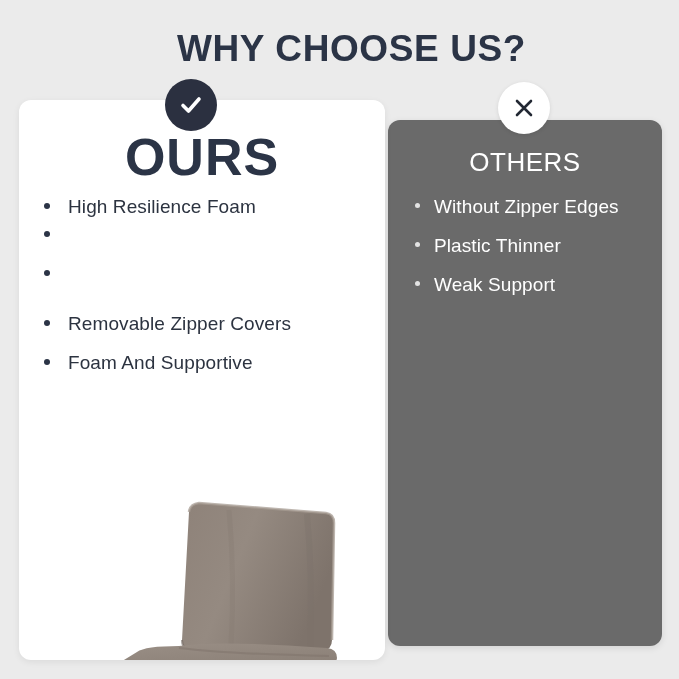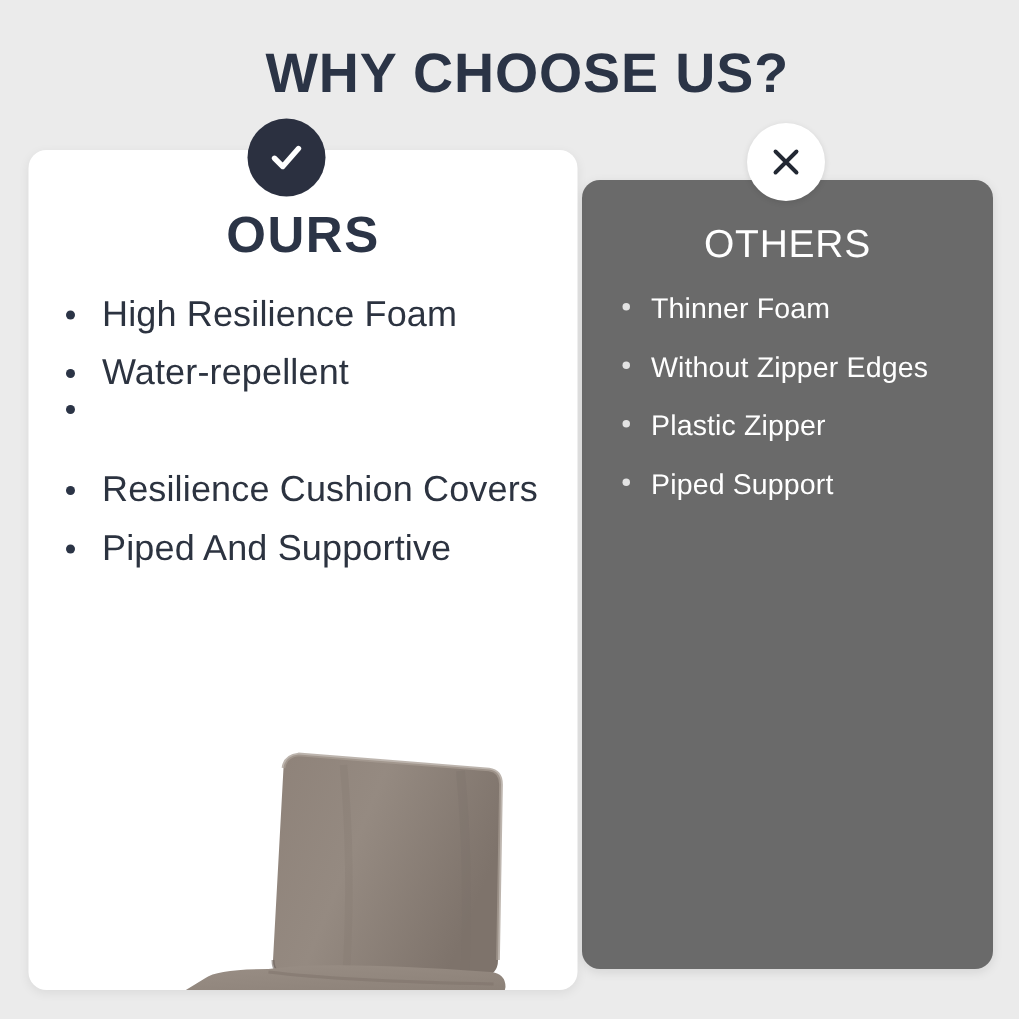--- a/index.html
+++ b/index.html
@@ -93,21 +93,21 @@
   .col-heading {
     position: absolute;
     text-align: center;
     white-space: nowrap;
     z-index: 4;
   }
   .heading-ours {
     left: 19px;
     top: 131px;
     width: 366px;
-    font-size: 34px;
+    font-size: 52px;
     font-weight: 700;
     letter-spacing: 1px;
     color: #2b3446;
     line-height: 52px;
   }
   .heading-others {
     left: 388px;
     top: 142px;
     width: 274px;
     font-size: 26px;
@@ -155,21 +155,21 @@
     top: -4px;
   }
   .list-others .bullet {
     width: 5px;
     height: 5px;
     background: #e3e3e3;
     margin-right: 14px;
     top: -5px;
   }
   .list-ours .feature-text {
-    font-size: 24px;
+    font-size: 19px;
     font-weight: 400;
     color: #2c3340;
     letter-spacing: 0.1px;
   }
   .list-others .feature-text {
     font-size: 19px;
     font-weight: 400;
     color: #ffffff;
     letter-spacing: 0.1px;
   }
@@ -242,51 +242,46 @@
   <div class="col-heading heading-ours">OURS</div>
   <div class="col-heading heading-others">OTHERS</div>
 
   <ul class="feature-list list-ours">
     <li class="feature-item">
       <span class="bullet"></span>
       <span class="feature-text">High Resilience Foam</span>
     </li>
     <li class="feature-item">
       <span class="bullet"></span>
-      <span class="feature-text">Water-repellent</span>
-    </li>
-    <li class="feature-item">
-      <span class="bullet"></span>
-    </li>
-    <li class="feature-item">
-      <span class="bullet"></span>
-      <span class="feature-text">Resilience Cushion Covers</span>
-    </li>
-    <li class="feature-item">
-      <span class="bullet"></span>
-      <span class="feature-text">Piped And Supportive</span>
+    </li>
+    <li class="feature-item">
+      <span class="bullet"></span>
+    </li>
+    <li class="feature-item">
+      <span class="bullet"></span>
+      <span class="feature-text">Removable Zipper Covers</span>
+    </li>
+    <li class="feature-item">
+      <span class="bullet"></span>
+      <span class="feature-text">Foam And Supportive</span>
     </li>
   </ul>
 
   <ul class="feature-list list-others">
     <li class="feature-item">
       <span class="bullet"></span>
-      <span class="feature-text">Thinner Foam</span>
-    </li>
-    <li class="feature-item">
-      <span class="bullet"></span>
       <span class="feature-text">Without Zipper Edges</span>
     </li>
     <li class="feature-item">
       <span class="bullet"></span>
-      <span class="feature-text">Plastic Zipper</span>
-    </li>
-    <li class="feature-item">
-      <span class="bullet"></span>
-      <span class="feature-text">Piped Support</span>
+      <span class="feature-text">Plastic Thinner</span>
+    </li>
+    <li class="feature-item">
+      <span class="bullet"></span>
+      <span class="feature-text">Weak Support</span>
     </li>
   </ul>
 
   <div class="badge badge-check">
     <svg width="28" height="28" viewBox="0 0 28 28">
       <path d="M6 14.5 L11.5 20 L22 8" fill="none" stroke="#ffffff" stroke-width="3.6" stroke-linecap="round" stroke-linejoin="round"></path>
     </svg>
   </div>
   <div class="badge badge-cross">
     <svg width="26" height="26" viewBox="0 0 26 26">

